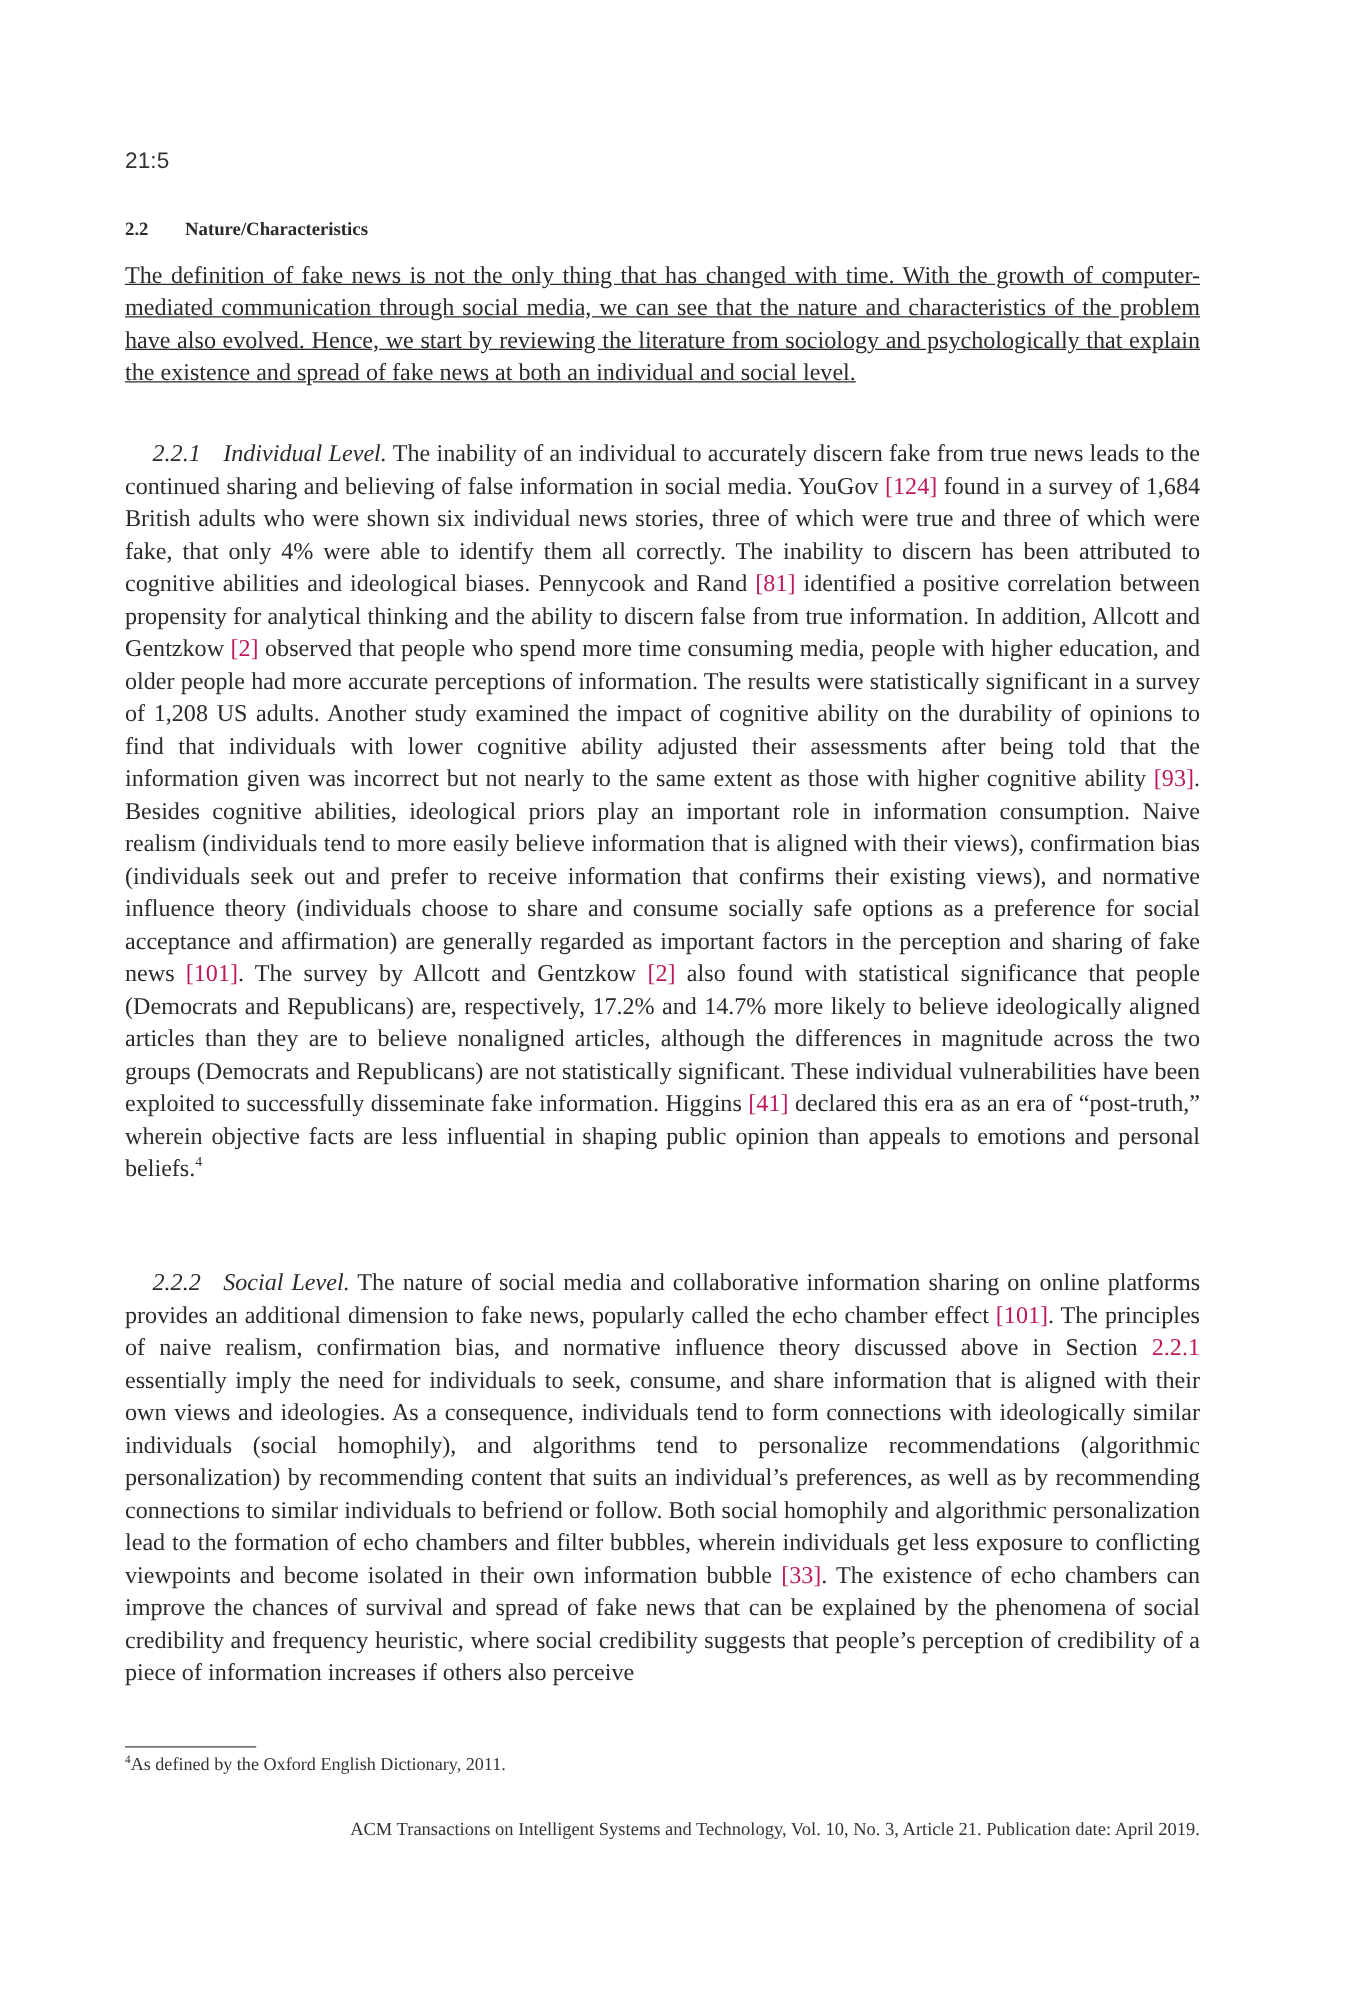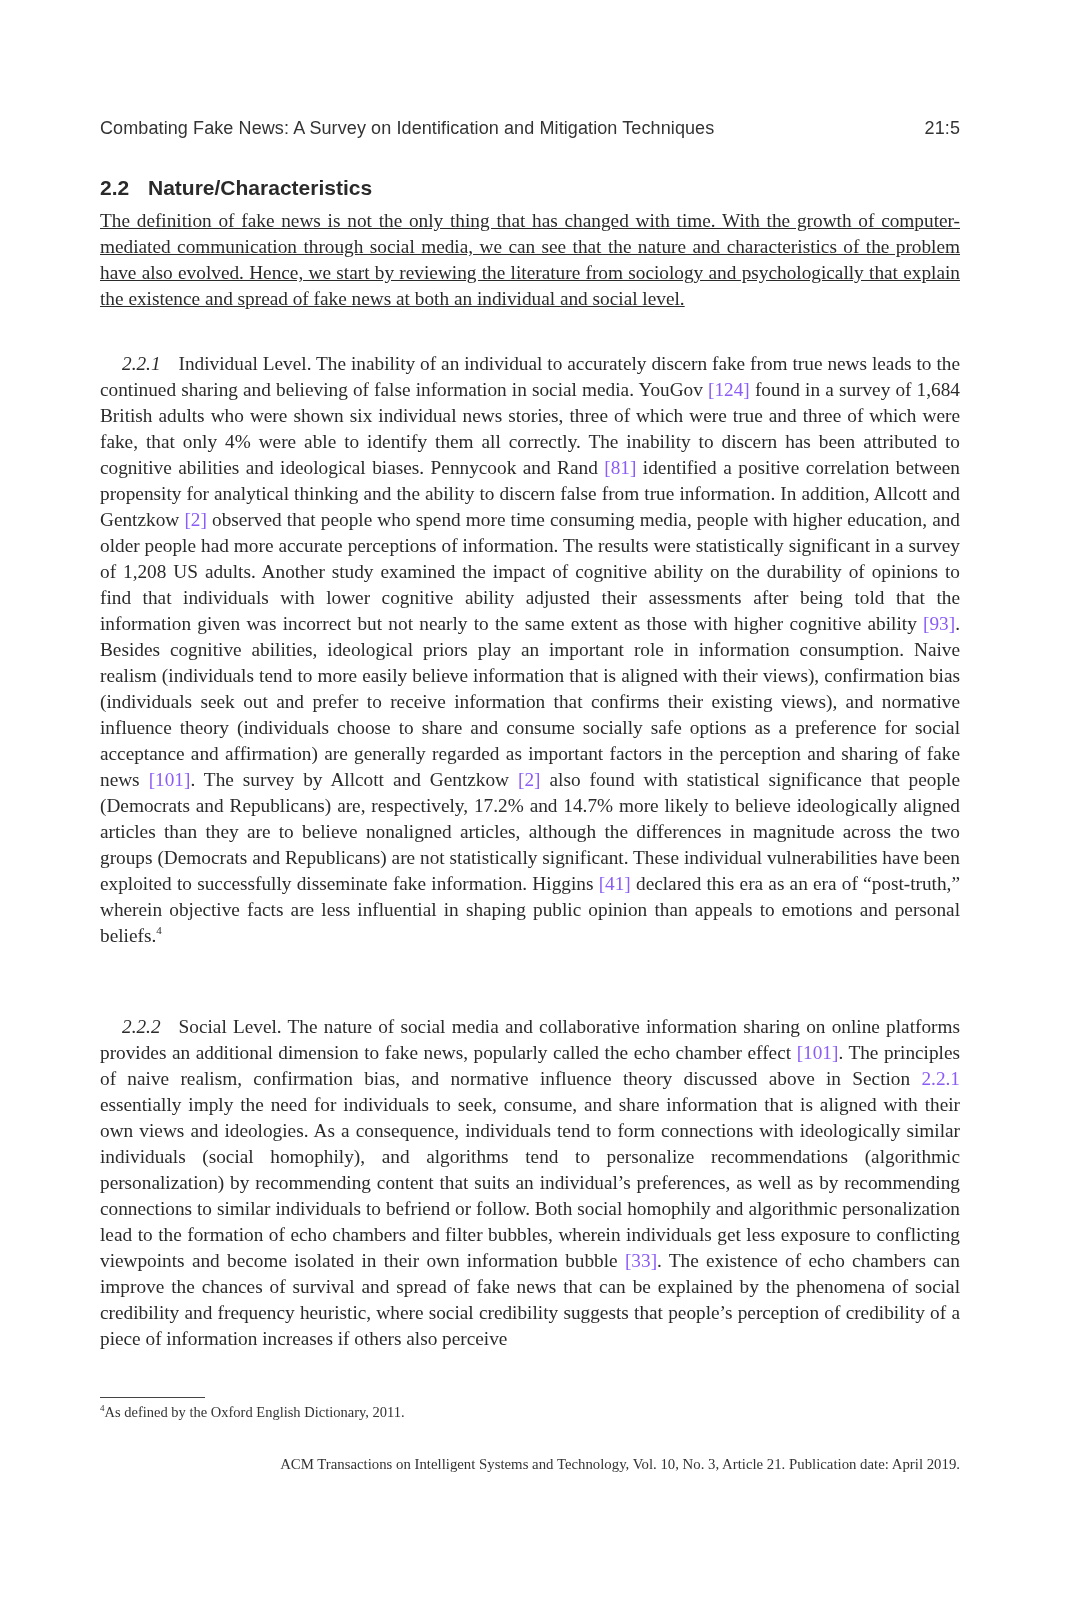--- a/index.html
+++ b/index.html
@@ -30,23 +30,23 @@
       justify-content: space-between;
       font-family: "Liberation Sans", "DejaVu Sans", sans-serif;
       font-size: 18px;
       color: #333;
       letter-spacing: 0.1px;
     }
     .section-heading {
       position: absolute;
       top: 176px;
       left: 0;
-      font-family: Liberation Sans, sans-serif;
+      font-family: Liberation Serif, serif;
       font-weight: bold;
-      font-size: 21px;
+      font-size: 15px;
       color: #2a2a2a;
     }
     .section-heading .num {
       display: inline-block;
       width: 48px;
     }
     .body-text {
       position: absolute;
       left: 0;
       width: 860px;
@@ -57,23 +57,24 @@
     }
     .para-intro { top: 208px; text-decoration: underline; }
     .para-individual { top: 351px; }
     .para-social { top: 1014px; }
     .indent { text-indent: 22px; }
     .subsec-num {
       font-style: italic;
       margin-right: 18px;
     }
     .subsec-title {
+      font-style: italic;
     }
     .cite {
-      color: #8b5cf6;
+      color: #be185d;
       text-decoration: none;
     }
     .emph { }
     sup.fn {
       font-size: 11px;
       vertical-align: 8px;
       line-height: 0;
     }
     .footnote-rule {
       position: absolute;
@@ -104,21 +105,20 @@
       text-align: right;
       white-space: nowrap;
     }
   </style>
 </head>
 <body>
 
 <div class="page">
 
   <div class="running-head">
-    <span>Combating Fake News: A Survey on Identification and Mitigation Techniques</span>
     <span>21:5</span>
   </div>
 
   <div class="section-heading">
     <span class="num">2.2</span><span>Nature/Characteristics</span>
   </div>
 
   <p class="body-text para-intro" style="margin:0;">The definition of fake news is not the only thing that has changed with time. With the growth of computer-mediated communication through social media, we can see that the nature and charac­teristics of the problem have also evolved. Hence, we start by reviewing the literature from sociol­ogy and psychologically that explain the existence and spread of fake news at both an individual and social level.</p>
 
   <p class="body-text para-individual indent" style="margin:0;"><span class="subsec-num">2.2.1</span><span class="subsec-title">Individual Level.</span><span> The inability of an individual to accurately discern fake from true news leads to the continued sharing and believing of false information in social media. YouGov </span><a class="cite">[124]</a><span> found in a survey of 1,684 British adults who were shown six individual news stories, three of which were true and three of which were fake, that only 4% were able to identify them all correctly. The inability to discern has been attributed to cognitive abilities and ideological biases. Pennycook and Rand </span><a class="cite">[81]</a><span> identified a positive correlation between propensity for analytical thinking and the ability to discern false from true information. In addition, Allcott and Gentzkow </span><a class="cite">[2]</a><span> observed that people who spend more time consuming media, people with higher education, and older people had more accurate perceptions of information. The results were statistically significant in a sur­vey of 1,208 US adults. Another study examined the impact of cognitive ability on the durability of opinions to find that individuals with lower cognitive ability adjusted their assessments after being told that the information given was incorrect but not nearly to the same extent as those with higher cognitive ability </span><a class="cite">[93]</a><span>. Besides cognitive abilities, ideological priors play an important role in information consumption. Naive realism (individuals tend to more easily believe information that is aligned with their views), confirmation bias (individuals seek out and prefer to receive in­formation that confirms their existing views), and normative influence theory (individuals choose to share and consume socially safe options as a preference for social acceptance and affirmation) are generally regarded as important factors in the perception and sharing of fake news </span><a class="cite">[101]</a><span>. The survey by Allcott and Gentzkow </span><a class="cite">[2]</a><span> also found with statistical significance that people (Democrats and Republicans) are, respectively, 17.2% and 14.7% more likely to believe ideologically aligned ar­ticles than they are to believe nonaligned articles, although the differences in magnitude across the two groups (Democrats and Republicans) are not statistically significant. These individual vulner­abilities have been exploited to successfully disseminate fake information. Higgins </span><a class="cite">[41]</a><span> declared this era as an era of “post-truth,” wherein objective facts are less influential in shaping public opinion than appeals to emotions and personal beliefs.</span><sup class="fn">4</sup></p>

